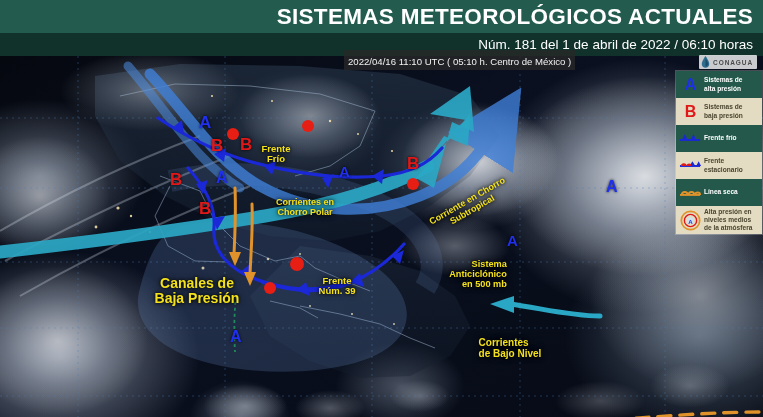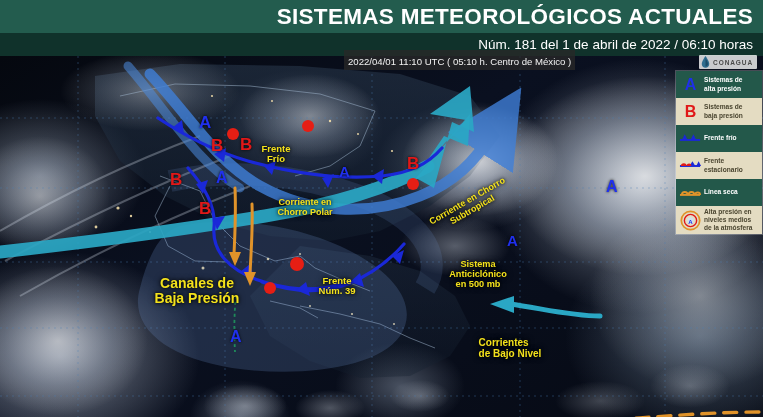--- a/index.html
+++ b/index.html
@@ -289,43 +289,43 @@
       <div class="ab ab-a" style="left:339px;top:107px;font-size:15px">A</div>
       <div class="ab ab-a" style="left:606px;top:122px;font-size:16px">A</div>
       <div class="ab ab-a" style="left:507px;top:176px;font-size:15px">A</div>
       <div class="ab ab-a" style="left:230px;top:272px;font-size:16px">A</div>
 
     </div>
 
     <div class="mlabel l-yellow" style="left:276px;top:88px;font-size:9.5px;transform:translateX(-50%);text-align:center">Frente
 Frío</div>
 
-    <div class="mlabel l-yellow" style="left:305px;top:142px;font-size:9px;transform:translateX(-50%);text-align:center">Corriente en
+    <div class="mlabel l-yellow" style="left:305px;top:142px;font-size:9px;transform:translateX(-50%);text-align:center">Corrientes en
 Chorro Polar</div>
 
     <div class="mlabel l-yellow" style="left:470px;top:140px;font-size:9px;transform:translate(-50%,0) rotate(-30deg);text-align:center">Corriente en Chorro
 Subtropical</div>
 
-    <div class="mlabel l-yellow" style="left:478px;top:204px;font-size:9.2px;transform:translateX(-50%);text-align:center">Sistema
+    <div class="mlabel l-yellow" style="left:478px;top:204px;font-size:9.2px;transform:translateX(-50%);text-align:right">Sistema
 Anticiclónico
 en 500 mb</div>
 
     <div class="mlabel l-yellow" style="left:197px;top:220px;font-size:14px;transform:translateX(-50%);text-align:center">Canales de
 Baja Presión</div>
 
     <div class="mlabel l-yellow" style="left:337px;top:220px;font-size:9.5px;transform:translateX(-50%);text-align:center">Frente
 Núm. 39</div>
 
     <div class="mlabel l-yellow" style="left:510px;top:282px;font-size:10px;transform:translateX(-50%);text-align:left">Corrientes
 de Bajo Nivel</div>
 
   </div>
 
   <div style="position:absolute;left:344px;top:50px;background:rgba(40,40,40,.78);padding:1px 4px;">
-    <span style="font-size:9.6px;color:#f2f2f2;white-space:nowrap;">2022/04/01 11:10 UTC ( 05:10 h. Centro de México )</span>
+    <span style="font-size:9.6px;color:#f2f2f2;white-space:nowrap;">2022/04/16 11:10 UTC ( 05:10 h. Centro de México )</span>
   </div>
 
   <div class="conagua">
     <svg class="drop" viewBox="0 0 12 16">
       <path d="M6,0 C6,0 11,7 11,10.5 C11,13.5 8.8,15.5 6,15.5 C3.2,15.5 1,13.5 1,10.5 C1,7 6,0 6,0 Z" fill="#2f6d8f"></path>
       <path d="M6,3 C6,3 9.3,8 9.3,10.6 C9.3,12.6 7.8,14 6,14 Z" fill="#1c4c68"></path>
     </svg>
     <span class="txt">CONAGUA</span>
   </div>
 

